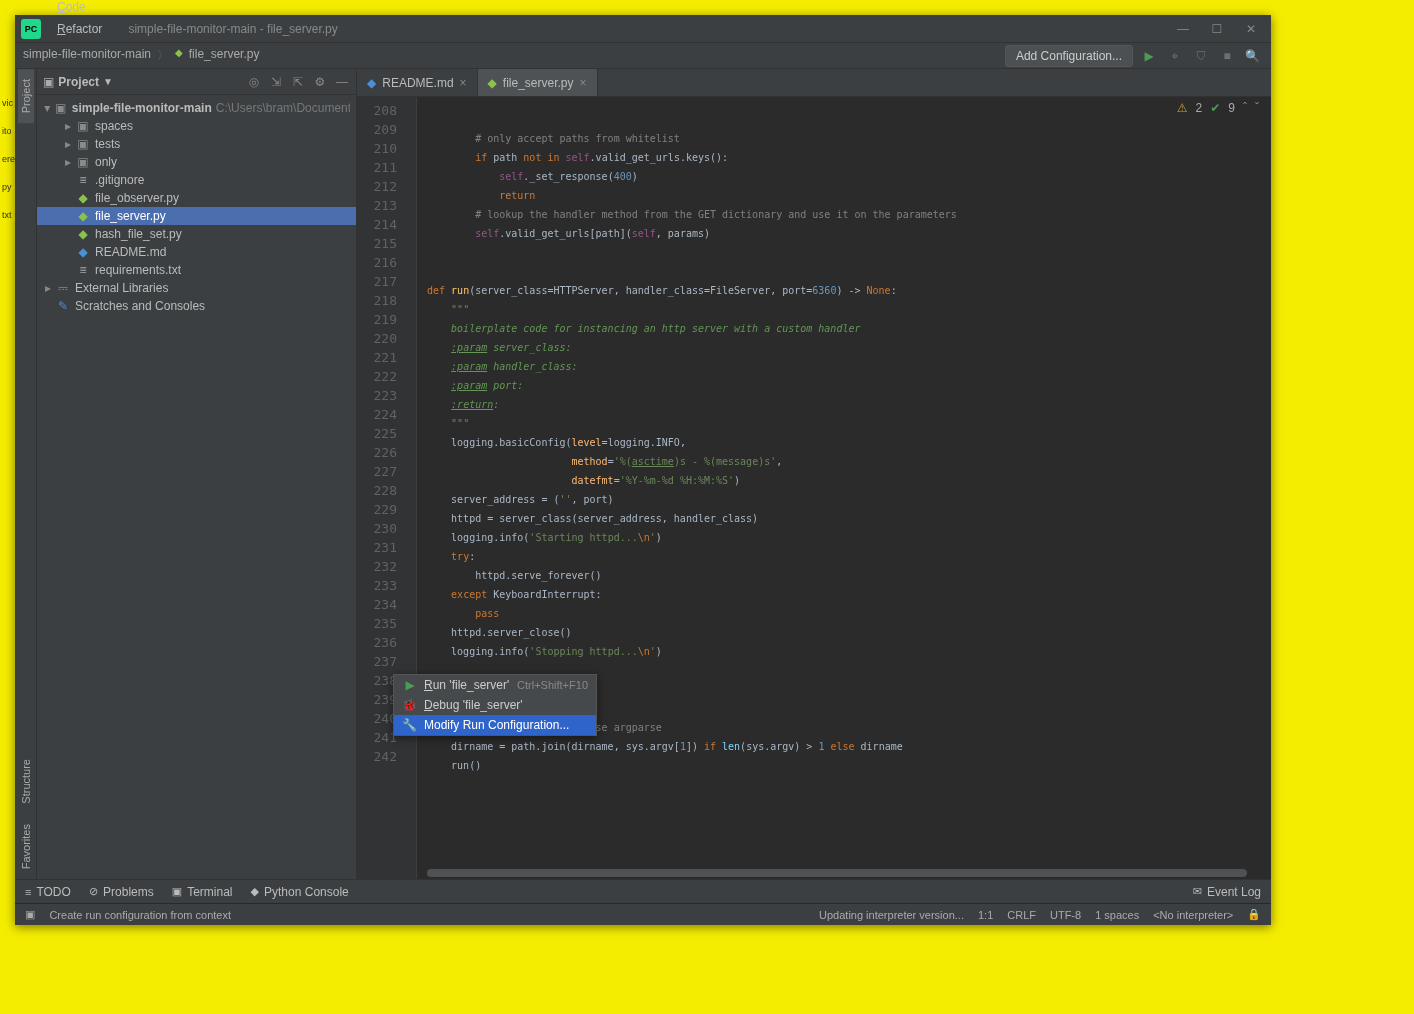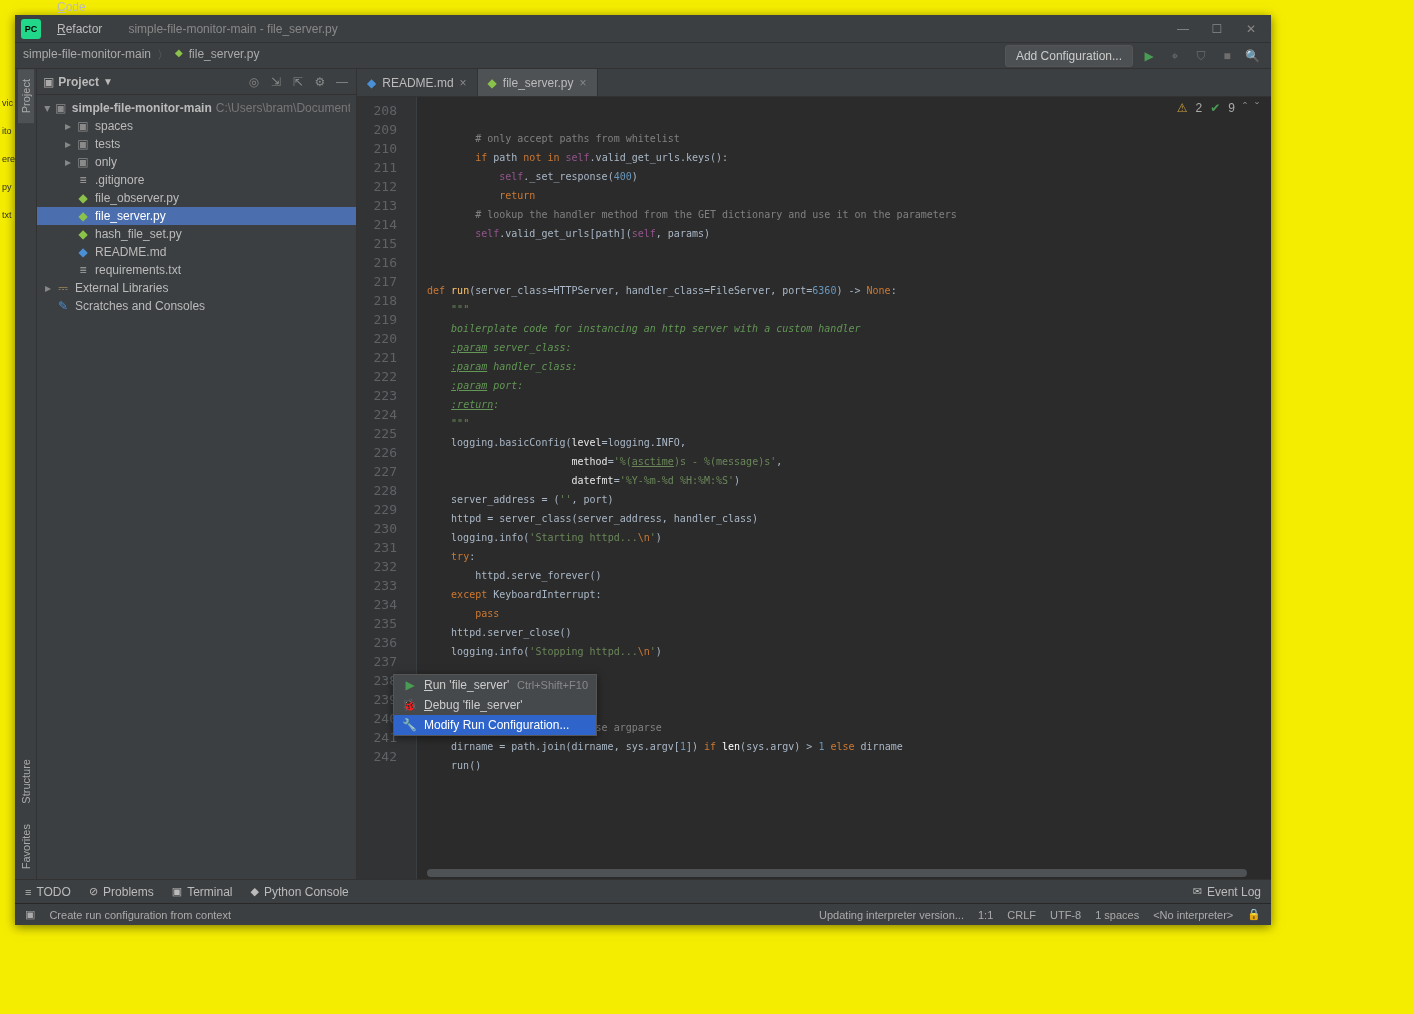--- a/index.html
+++ b/index.html
@@ -73,22 +73,22 @@
     .fold-gutter{width:12px;background:#313335;border-right:1px solid #3c3f41;}
     .code{flex:1;padding:4px 10px;font-family:Consolas,monospace;font-size:10px;line-height:19px;color:#a9b7c6;white-space:pre;overflow:hidden;margin-top:28px;}
     .kw{color:#cc7832;}
     .str{color:#6a8759;}
     .num{color:#6897bb;}
     .self{color:#94558d;}
     .comment{color:#808080;}
     .doc{color:#629755;font-style:italic;}
     .docu{color:#629755;font-style:italic;text-decoration:underline;}
     .fn{color:#ffc66d;}
-    .param{color:#e5e5e5;}
-    .builtin{color:#ffffff;}
+    .param{color:#fdba74;}
+    .builtin{color:#7dd3fc;}
     .escape{color:#cc7832;}
     
     .context-menu{position:absolute;left:378px;top:659px;width:204px;background:#46494b;border:1px solid #555;box-shadow:0 2px 8px rgba(0,0,0,.5);z-index:100;}
     .cm-item{display:flex;align-items:center;height:20px;padding:0 8px;color:#ccc;}
     .cm-item.selected{background:#2f65ca;color:#fff;}
     .cm-icon{width:16px;margin-right:6px;text-align:center;}
     .cm-run{color:#499c54;}
     .cm-bug{color:#499c54;}
     .cm-wrench{color:#bbb;}
     .cm-shortcut{margin-left:auto;color:#888;font-size:11px;}

